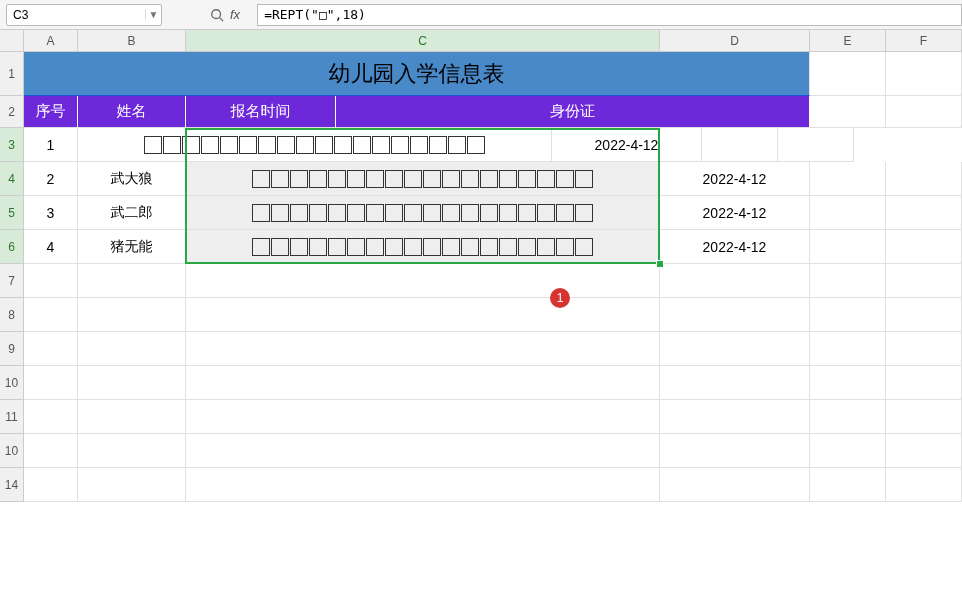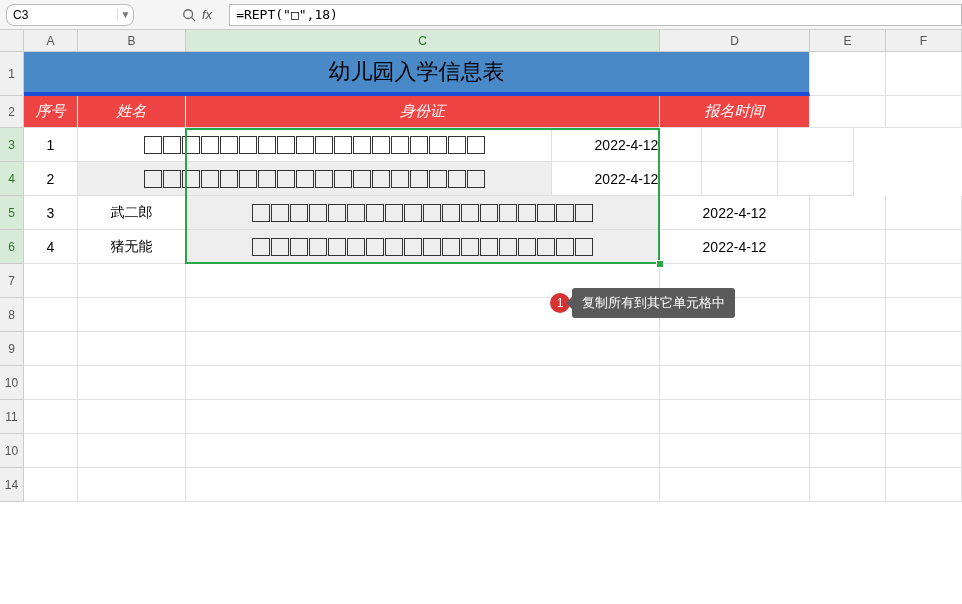--- a/index.html
+++ b/index.html
@@ -1,19 +1,19 @@
 <!DOCTYPE html>
 <html><head>
 <meta charset="utf-8">
 <style>
 * { box-sizing: border-box; margin: 0; padding: 0; }
 body { font-family: "Microsoft YaHei", "SimSun", sans-serif; font-size: 13px; background: #fff; overflow: hidden; width: 962px; height: 604px; }
 
 .formula-bar { display: flex; align-items: center; height: 30px; background: #f5f5f5; border-bottom: 1px solid #ccc; position: relative; }
-.name-box { width: 128px; height: 22px; margin-left: 6px; display: flex; align-items: center; background: #fff; border: 1px solid #bbb; border-radius: 8px; }
+.name-box { width: 156px; height: 22px; margin-left: 6px; display: flex; align-items: center; background: #fff; border: 1px solid #bbb; border-radius: 2px; }
 .name-box-text { flex: 1; padding: 0 6px; font-size: 12px; }
 .name-box-arrow { width: 16px; text-align: center; color: #777; font-size: 10px; border-left: 1px solid #ddd; }
 .fb-gap { width: 44px; }
 .fb-icon { width: 18px; height: 18px; display: flex; align-items: center; justify-content: center; margin: 0 2px; color: #555; }
 .fx-label { font-style: italic; font-size: 13px; color: #555; margin: 0 17px 0 2px; }
 .formula-input { flex: 1; height: 22px; background: #fff; border: 1px solid #bbb; padding: 0 6px; font-size: 13px; display: flex; align-items: center; font-family: Consolas, monospace; }
 
 .grid-wrap { position: relative; }
 .col-headers { display: flex; height: 22px; background: #f0f0f0; }
 .corner { width: 24px; border-right: 1px solid #ccc; border-bottom: 1px solid #ccc; background: #f0f0f0; }
@@ -21,25 +21,25 @@
 .col-h.active { background: #d8ead8; color: #2a7a2a; }
 .col-A { width: 54px; } .col-B { width: 108px; } .col-C { width: 474px; } .col-D { width: 150px; } .col-E { width: 76px; } .col-F { width: 76px; }
 
 .grid { position: relative; }
 .row { display: flex; position: relative; }
 .row-h { width: 24px; border-right: 1px solid #ccc; border-bottom: 1px solid #ccc; background: #f0f0f0; text-align: center; font-size: 12px; color: #555; display: flex; align-items: center; justify-content: center; }
 .row-h.active { background: #d8ead8; color: #2a7a2a; }
 .cell { border-right: 1px solid #e0e0e0; border-bottom: 1px solid #e0e0e0; display: flex; align-items: center; justify-content: center; font-size: 14px; overflow: hidden; }
 
 .r-title { height: 44px; }
-.title-cell { background: #4a89c8; color: #000; font-size: 22px; font-weight: 400; border-right: 1px solid #e0e0e0; border-bottom: 4px solid #1d4ed8; }
+.title-cell { background: #4a89c8; color: #000; font-size: 22px; font-weight: 400; border-right: 1px solid #e0e0e0; border-bottom: 1px solid #1d4ed8; }
 .title-span { width: 786px; display: flex; align-items: center; justify-content: center; }
 
 .r-header { height: 32px; }
-.hdr-cell { background: #ef4444; color: #fff; font-size: 15px; border-right: 1px solid #fff; border-bottom: 1px solid #e0e0e0; font-style: italic; }
+.hdr-cell { background: #6d28d9; color: #fff; font-size: 15px; border-right: 1px solid #fff; border-bottom: 1px solid #e0e0e0; }
 .hdr-cell:last-of-type { border-right: 1px solid #e0e0e0; }
 
 .r-data { height: 34px; }
 .boxes { display: flex; gap: 1px; }
 .sq { width: 18px; height: 18px; border: 1px solid #333; }
 
 .r-empty { height: 34px; }
 
 .sel-range { position: absolute; border: 2px solid #28a745; pointer-events: none; }
 .fill-handle { position: absolute; width: 8px; height: 8px; background: #28a745; border: 1px solid #fff; }
@@ -90,22 +90,22 @@
           <span>幼儿园入学信息表</span>
         </div>
       <div class="cell col-E"></div>
       <div class="cell col-F"></div>
     </div>
 
     <div class="row r-header">
       <div class="row-h">2</div>
       <div class="cell hdr-cell col-A">序号</div>
       <div class="cell hdr-cell col-B">姓名</div>
+      <div class="cell hdr-cell col-D">报名时间</div>
       <div class="cell hdr-cell col-C">身份证</div>
-      <div class="cell hdr-cell col-D">报名时间</div>
       <div class="cell col-E"></div>
       <div class="cell col-F"></div>
     </div>
 
     <div class="row r-data">
       <div class="row-h active">3</div>
       <div class="cell col-A">1</div>
       <div class="cell col-C">
           <div class="boxes">
             <div class="sq"></div>
@@ -129,20 +129,21 @@
           </div>
         </div>
       <div class="cell col-D">2022-4-12</div>
       <div class="cell col-E"></div>
       <div class="cell col-F"></div>
     </div>
 
     <div class="row r-data">
       <div class="row-h active">4</div>
       <div class="cell col-A">2</div>
+      <div class="cell col-B">武大狼</div>
       <div class="cell col-C dim-cell">
           <div class="boxes">
             <div class="sq"></div>
             <div class="sq"></div>
             <div class="sq"></div>
             <div class="sq"></div>
             <div class="sq"></div>
             <div class="sq"></div>
             <div class="sq"></div>
             <div class="sq"></div>
@@ -287,16 +288,15 @@
         <div class="cell col-D"></div>
         <div class="cell col-E"></div>
         <div class="cell col-F"></div>
       </div>
 
     <div class="sel-range" style="left:185px; top:76px; width:475px; height:136px;"></div>
     <div class="fill-handle" style="left:656px; top:208px;"></div>
 
     <div class="tooltip" style="left:550px; top:236px;">
       <div class="tt-badge">1</div>
-      <div class="tt-box">复制所有到其它单元格中</div>
     </div>
   </div>
 </div>
 
 </body></html>

